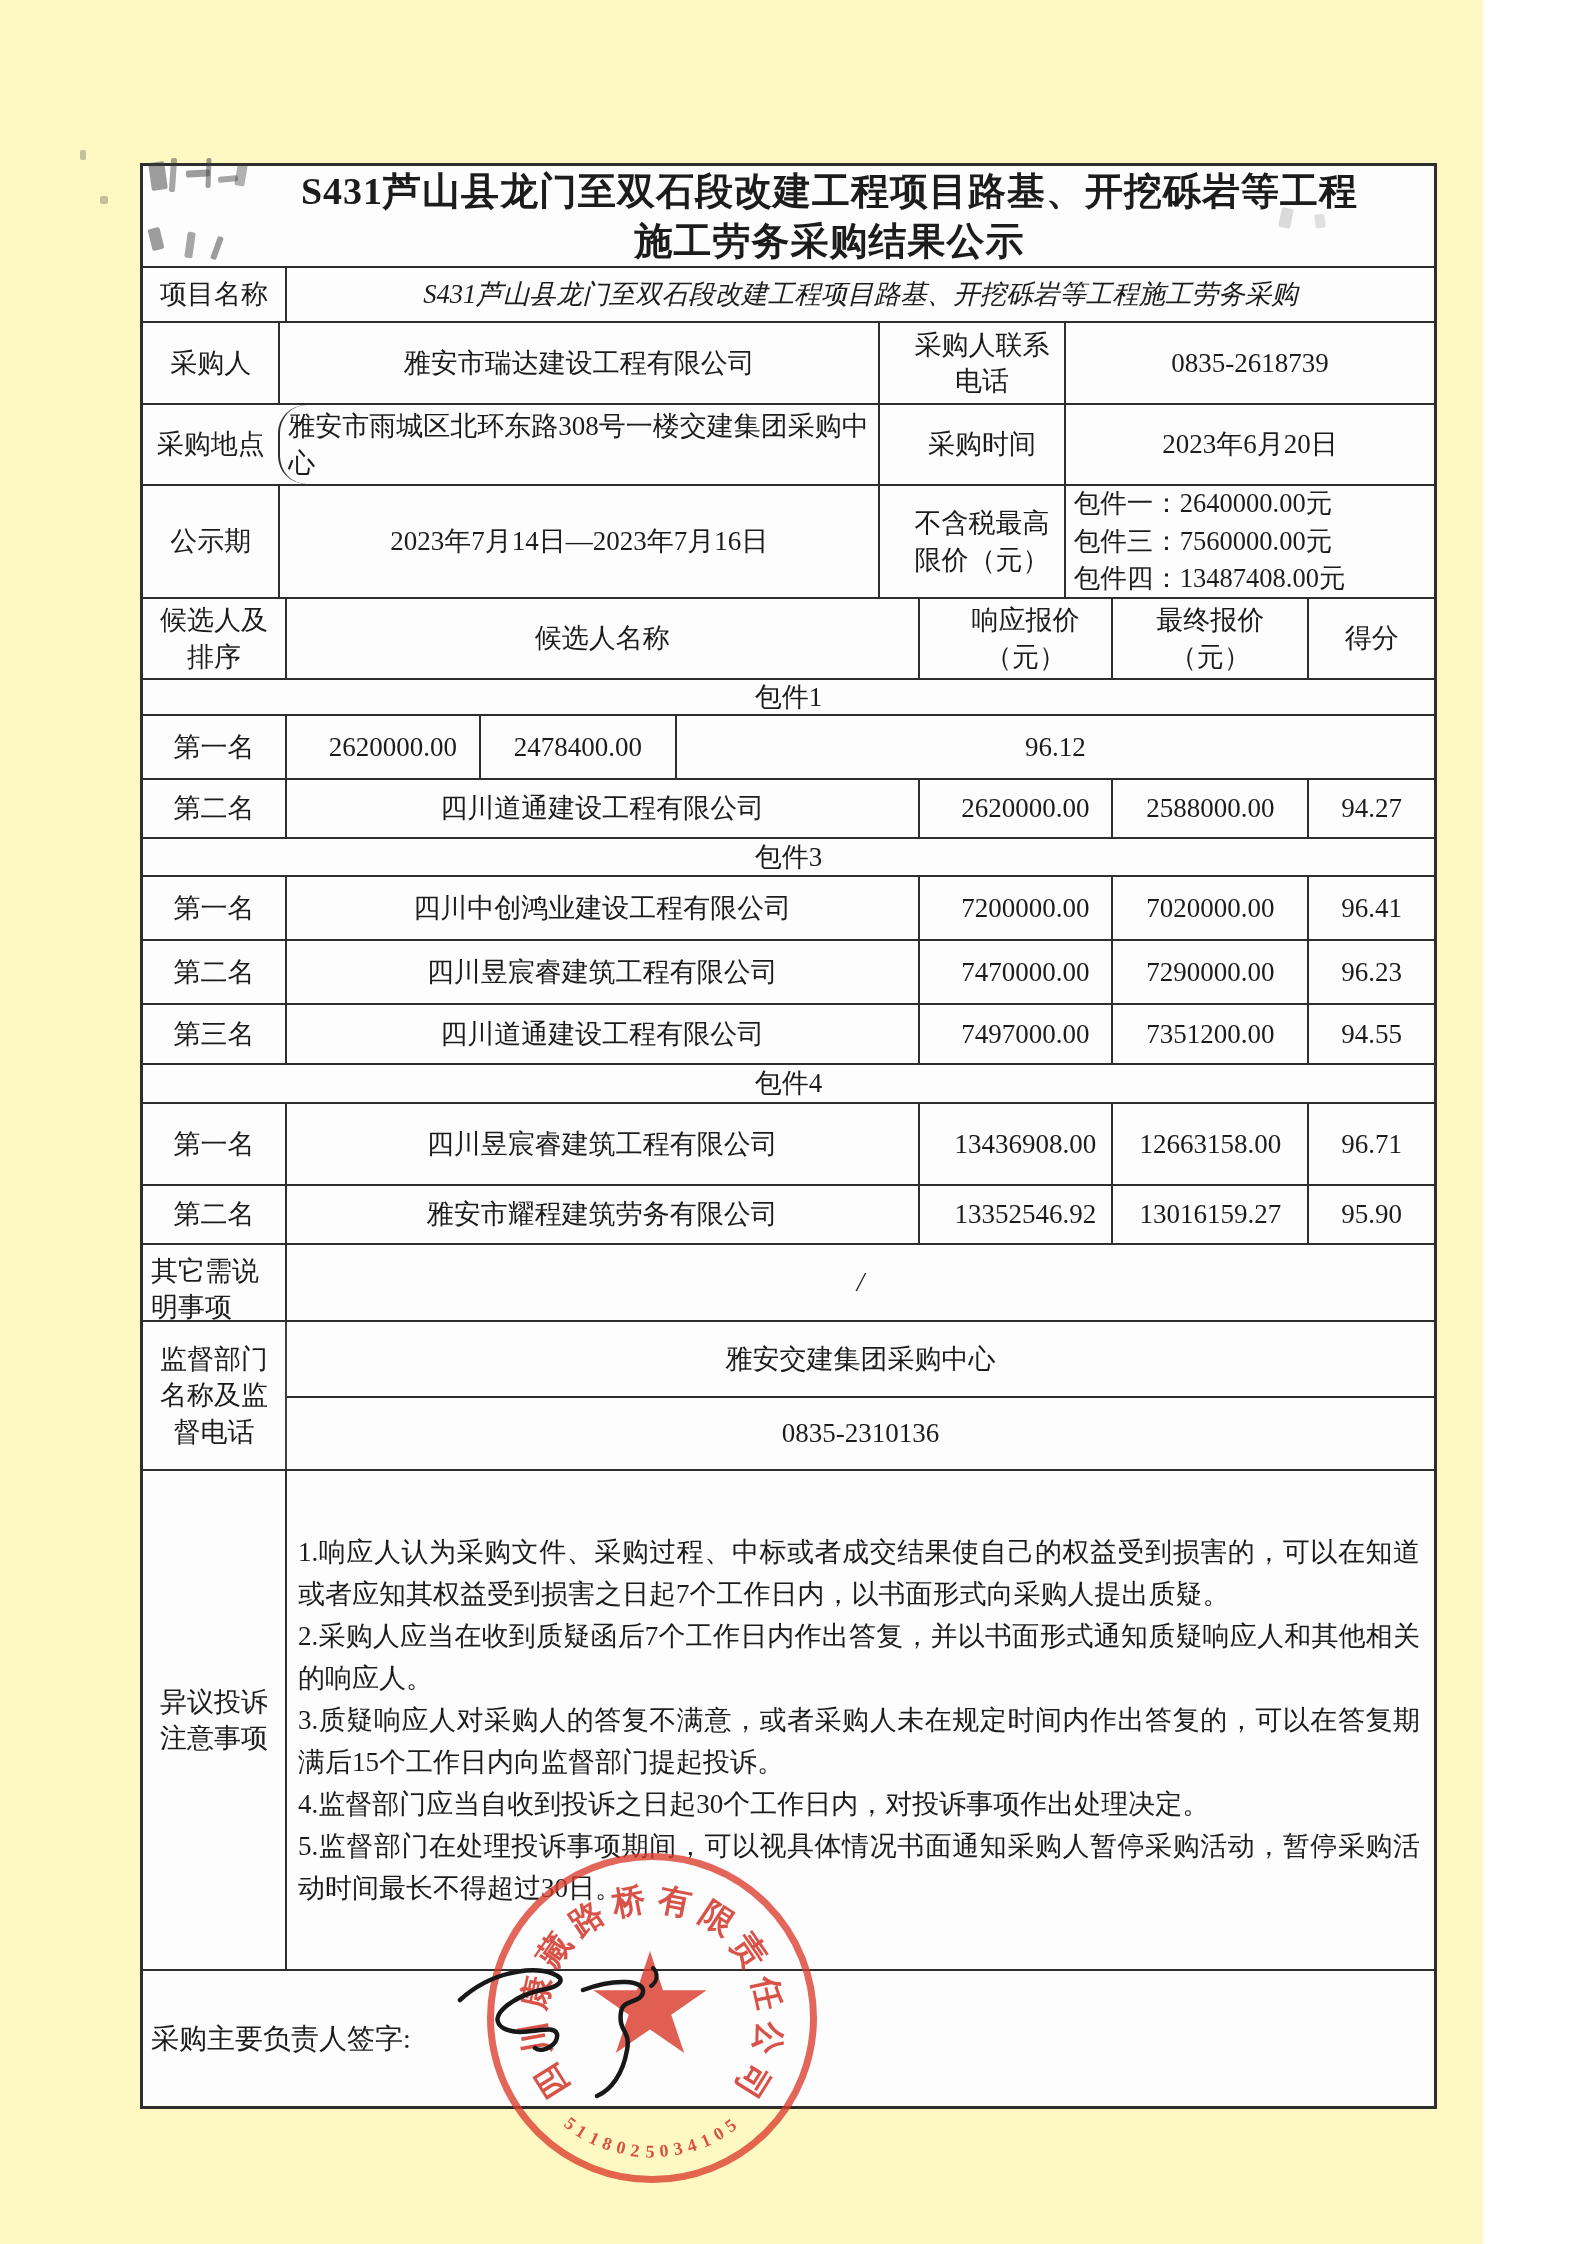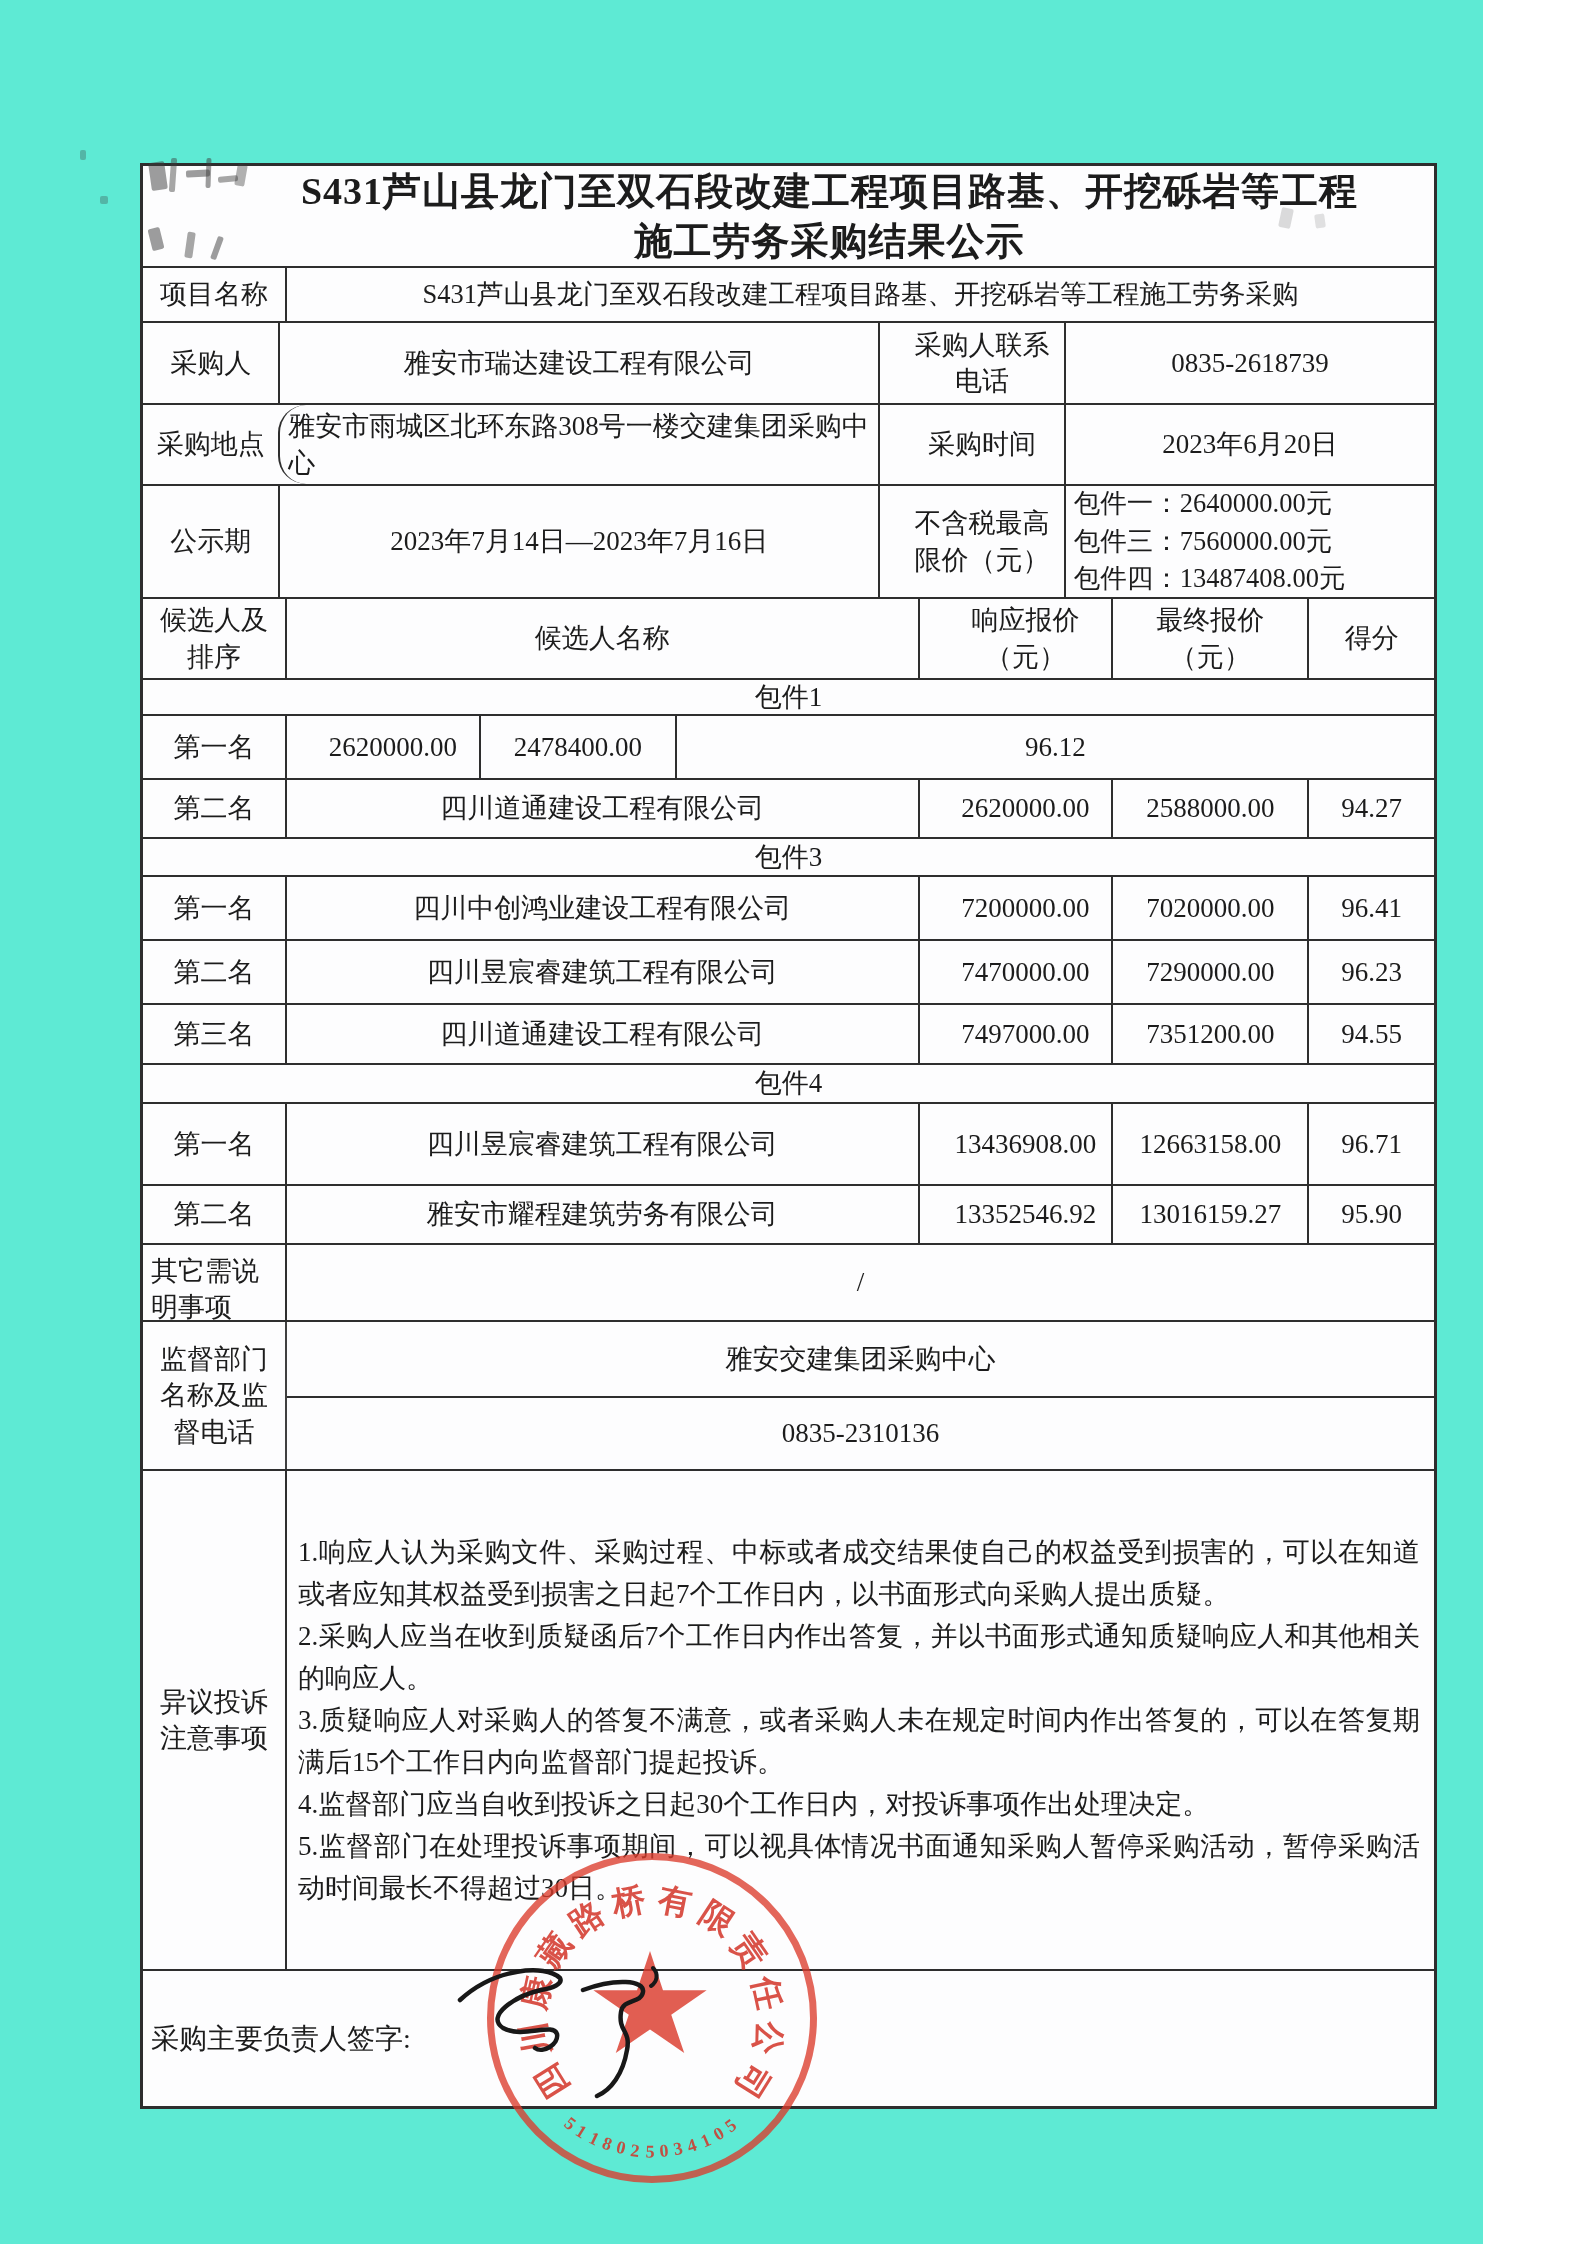--- a/index.html
+++ b/index.html
@@ -2,21 +2,21 @@
 <html><head>
 <meta charset="utf-8">
 <style>
   html,body{margin:0;padding:0;}
   body{
     width:1587px;height:2244px;
     background:#ffffff;
     font-family:"Liberation Serif","DejaVu Serif",serif;
     color:#1c1c1c;
   }
-  .page{position:relative;width:1483px;height:2244px;background:#5eead4;overflow:hidden;}
+  .page{position:relative;width:1483px;height:2244px;background:#fef9c3;overflow:hidden;}
 
   .doc-table{
     position:absolute;left:140px;top:163px;width:1297px;
     border:3px solid #2e2e2e;background:#fdfdfe;z-index:1;
     box-sizing:border-box;
   }
   .row{display:flex;box-sizing:border-box;border-top:2px solid #2e2e2e;align-items:stretch;}
   .row:first-child{border-top:none;}
   .c{
     box-sizing:border-box;border-left:2px solid #2e2e2e;
@@ -24,21 +24,21 @@
     text-align:center;padding:4px 8px;font-size:27px;line-height:1.35;
     overflow:hidden;
   }
   .c:first-child{border-left:none;}
   .w1{width:11%;}
   .w2{width:49%;}
   .w3{width:15%;padding-left:28px;}
   .w4{width:15.2%;text-align:center;}
   .w5{flex:1;}
   .w45{width:30.2%;}
-  .wrest{flex:1;}
+  .wrest{flex:1;font-style:italic;}
   .pre{white-space:pre-line;}
   .left{justify-content:flex-start;text-align:left;border-radius:28px;}
   .topleft{align-items:flex-start;justify-content:flex-start;text-align:left;padding-top:8px;}
   .title-cell{
     width:100%;font-size:38px;font-weight:bold;line-height:1.32;
     letter-spacing:1px;white-space:pre-line;padding:2px 8px 2px 90px;
   }
   .pkg-cell{width:100%;padding:0 8px;}
   .col{flex-direction:column;align-items:flex-start;justify-content:center;}
   .col div{font-size:26.5px;line-height:1.42;}

